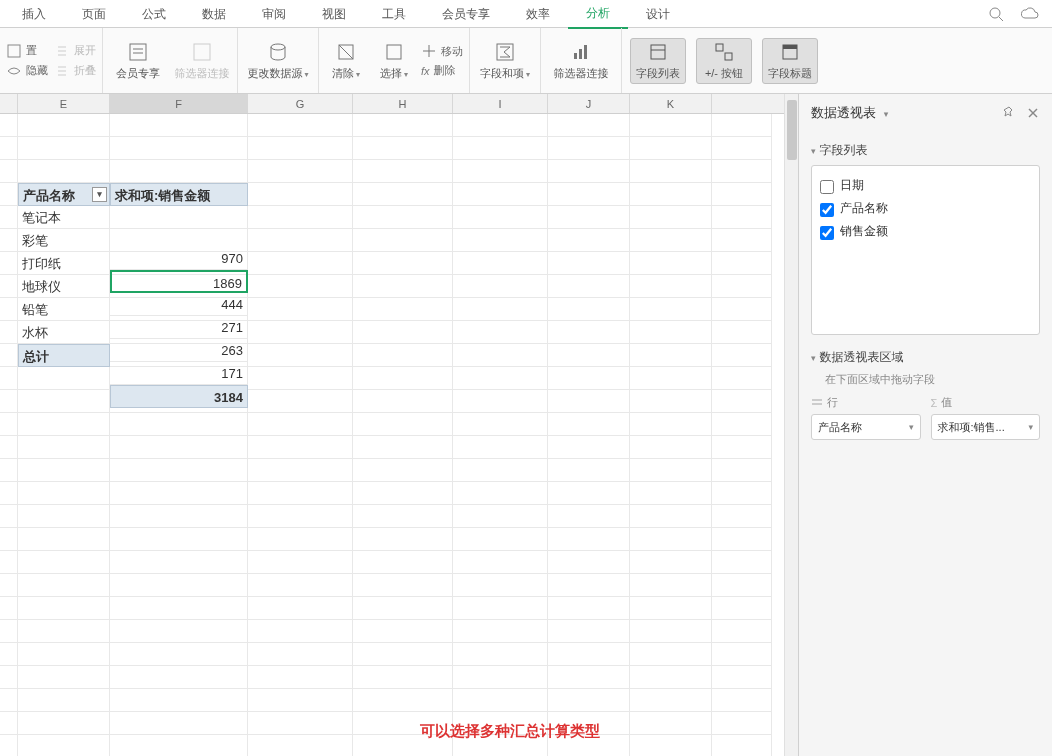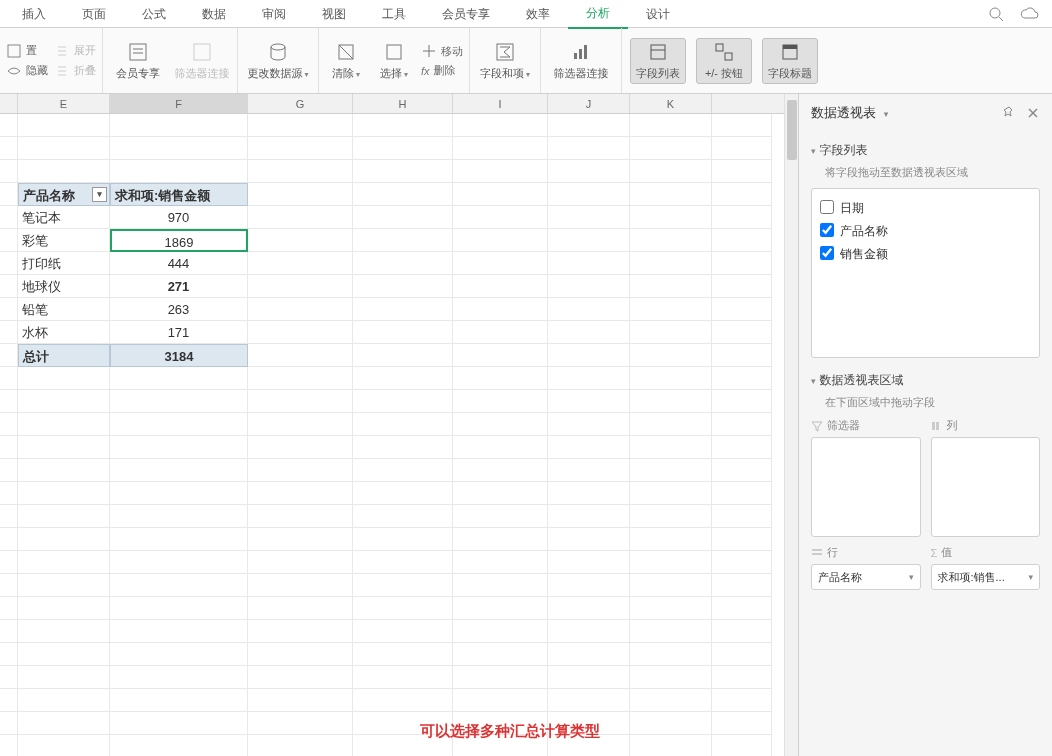--- a/index.html
+++ b/index.html
@@ -35,35 +35,35 @@
 .sheet { flex: 1; position: relative; background: #fff; overflow: hidden; }
 .sidepanel { width: 254px; background: #f5f5f5; border-left: 1px solid #d0d0d0; display: flex; flex-direction: column; }
 .vscroll { width: 14px; background: #f1f1f1; border-left: 1px solid #e0e0e0; position: relative; }
 .vscroll .thumb { position: absolute; top: 6px; left: 2px; width: 10px; height: 60px; background: #c8c8c8; border-radius: 2px; }
 
 
 .grid { position: relative; }
 .cell { position: absolute; border-right: 1px solid #e8e8e8; border-bottom: 1px solid #e8e8e8; padding: 2px 4px; font-size: 13px; line-height: 19px; height: 23px; overflow: hidden; white-space: nowrap; }
 .cell.hdr { background: #dde7f0; font-weight: bold; border: 1px solid #b8c7d6; }
 .cell.total { background: #dde7f0; font-weight: bold; border: 1px solid #b8c7d6; }
-.cell.num { text-align: center; }
+.cell.num { text-align: right; margin-top: 41px; }
 .cell.sel { border: 2px solid #1fa463; z-index: 5; }
 .filterbtn { position: absolute; right: 2px; top: 3px; width: 15px; height: 15px; background: #fff; border: 1px solid #999; font-size: 9px; text-align: center; line-height: 13px; color: #555; }
 
 
 .sp-title { display: flex; align-items: center; padding: 10px 12px; font-size: 13px; color: #333; }
 .sp-title .t { flex: 1; }
 .sp-title .caret { font-size: 9px; color: #888; margin-left: 4px; }
 .sp-title .ic { color: #888; margin-left: 10px; cursor: pointer; }
 .sp-section { padding: 4px 12px; }
 .sp-section .sh { display: flex; align-items: center; font-size: 12px; color: #444; margin: 6px 0; }
 .sp-section .sh .caret { font-size: 9px; color: #888; margin-right: 4px; }
 .sp-hint { font-size: 11px; color: #888; margin: 6px 0 8px 14px; }
 .fieldlist { background: #fff; border: 1px solid #d0d0d0; border-radius: 3px; padding: 8px; min-height: 170px; }
-.fieldlist .fld { display: flex; align-items: flex-start; gap: 6px; padding: 3px 0; font-size: 12px; }
+.fieldlist .fld { display: flex; align-items: flex-end; gap: 6px; padding: 3px 0; font-size: 12px; }
 .fieldlist .fld input { width: 14px; height: 14px; }
 .areas { display: flex; gap: 10px; margin-top: 8px; }
 .area-col { flex: 1; display: flex; flex-direction: column; gap: 4px; }
 .area-label { font-size: 11px; color: #888; display: flex; align-items: center; gap: 4px; }
 .area-box { background: #fff; border: 1px solid #d0d0d0; border-radius: 3px; min-height: 100px; padding: 4px; font-size: 11px; }
 .area-box.short { min-height: 26px; display: flex; align-items: center; justify-content: space-between; padding: 4px 6px; }
 .area-box .caret { font-size: 9px; color: #888; }
 .note { position: absolute; color: #d33; font-weight: bold; font-size: 15px; }
 
 svg { display: block; }
@@ -521,21 +521,21 @@
         <div class="cell" style="left: 712px; top: 621px; width: 60px;"></div>
         <div class="cell hdr" style="left: 18px; top: 69px; width: 92px;">产品名称<div class="filterbtn">▾</div></div>
         <div class="cell hdr" style="left: 110px; top: 69px; width: 138px;">求和项:销售金额</div>
         <div class="cell " style="left: 18px; top: 92px; width: 92px;">笔记本</div>
         <div class="cell num" style="left: 110px; top: 92px; width: 138px;">970</div>
         <div class="cell " style="left: 18px; top: 115px; width: 92px;">彩笔</div>
         <div class="cell num sel" style="left: 110px; top: 115px; width: 138px;">1869</div>
         <div class="cell " style="left: 18px; top: 138px; width: 92px;">打印纸</div>
         <div class="cell num" style="left: 110px; top: 138px; width: 138px;">444</div>
         <div class="cell " style="left: 18px; top: 161px; width: 92px;">地球仪</div>
-        <div class="cell num" style="left: 110px; top: 161px; width: 138px; font-weight: bold;">271</div>
+        <div class="cell num" style="left: 110px; top: 161px; width: 138px;">271</div>
         <div class="cell " style="left: 18px; top: 184px; width: 92px;">铅笔</div>
         <div class="cell num" style="left: 110px; top: 184px; width: 138px;">263</div>
         <div class="cell " style="left: 18px; top: 207px; width: 92px;">水杯</div>
         <div class="cell num" style="left: 110px; top: 207px; width: 138px;">171</div>
         <div class="cell total" style="left: 18px; top: 230px; width: 92px;">总计</div>
         <div class="cell total num" style="left: 110px; top: 230px; width: 138px;">3184</div>
       </div>
     <div class="note" style="left:420px; top:628px">可以选择多种汇总计算类型</div>
   </div>
   <div class="vscroll">
@@ -554,21 +554,20 @@
             <line x1="3" y1="3" x2="11" y2="11" stroke="#888" stroke-width="1.5"></line>
             <line x1="11" y1="3" x2="3" y2="11" stroke="#888" stroke-width="1.5"></line>
           </svg>
         </span>
     </div>
     <div class="sp-section">
       <div class="sh">
           <span class="caret">▾</span>
           <span>字段列表</span>
         </div>
-      <div class="sp-hint">将字段拖动至数据透视表区域</div>
       <div class="fieldlist">
           <div class="fld">
             <input type="checkbox" style="">
             <span>日期</span>
           </div>
           <div class="fld">
             <input type="checkbox" checked="" style="">
             <span>产品名称</span>
           </div>
           <div class="fld">
@@ -580,41 +579,20 @@
     <div class="sp-section" style="flex:1">
       <div class="sh">
           <span class="caret">▾</span>
           <span>数据透视表区域</span>
         </div>
       <div class="sp-hint">在下面区域中拖动字段</div>
       <div class="areas">
         <div class="area-col">
           <div class="area-label">
               <svg width="12" height="12">
-                <path d="M1 2h10l-4 5v4l-2-1v-3z" fill="none" stroke="#bbb"></path>
-              </svg>
-              <span>筛选器</span>
-            </div>
-          <div class="area-box"></div>
-        </div>
-        <div class="area-col">
-          <div class="area-label">
-              <svg width="12" height="12">
-                <rect x="1" y="2" width="3" height="8" fill="#ccc"></rect>
-                <rect x="5" y="2" width="3" height="8" fill="#ccc"></rect>
-              </svg>
-              <span>列</span>
-            </div>
-          <div class="area-box"></div>
-        </div>
-      </div>
-      <div class="areas">
-        <div class="area-col">
-          <div class="area-label">
-              <svg width="12" height="12">
                 <rect x="1" y="2" width="10" height="2" fill="#ccc"></rect>
                 <rect x="1" y="6" width="10" height="2" fill="#ccc"></rect>
               </svg>
               <span>行</span>
             </div>
           <div class="area-box short">
               <span>产品名称</span>
               <span class="caret">▾</span>
             </div>
         </div>

